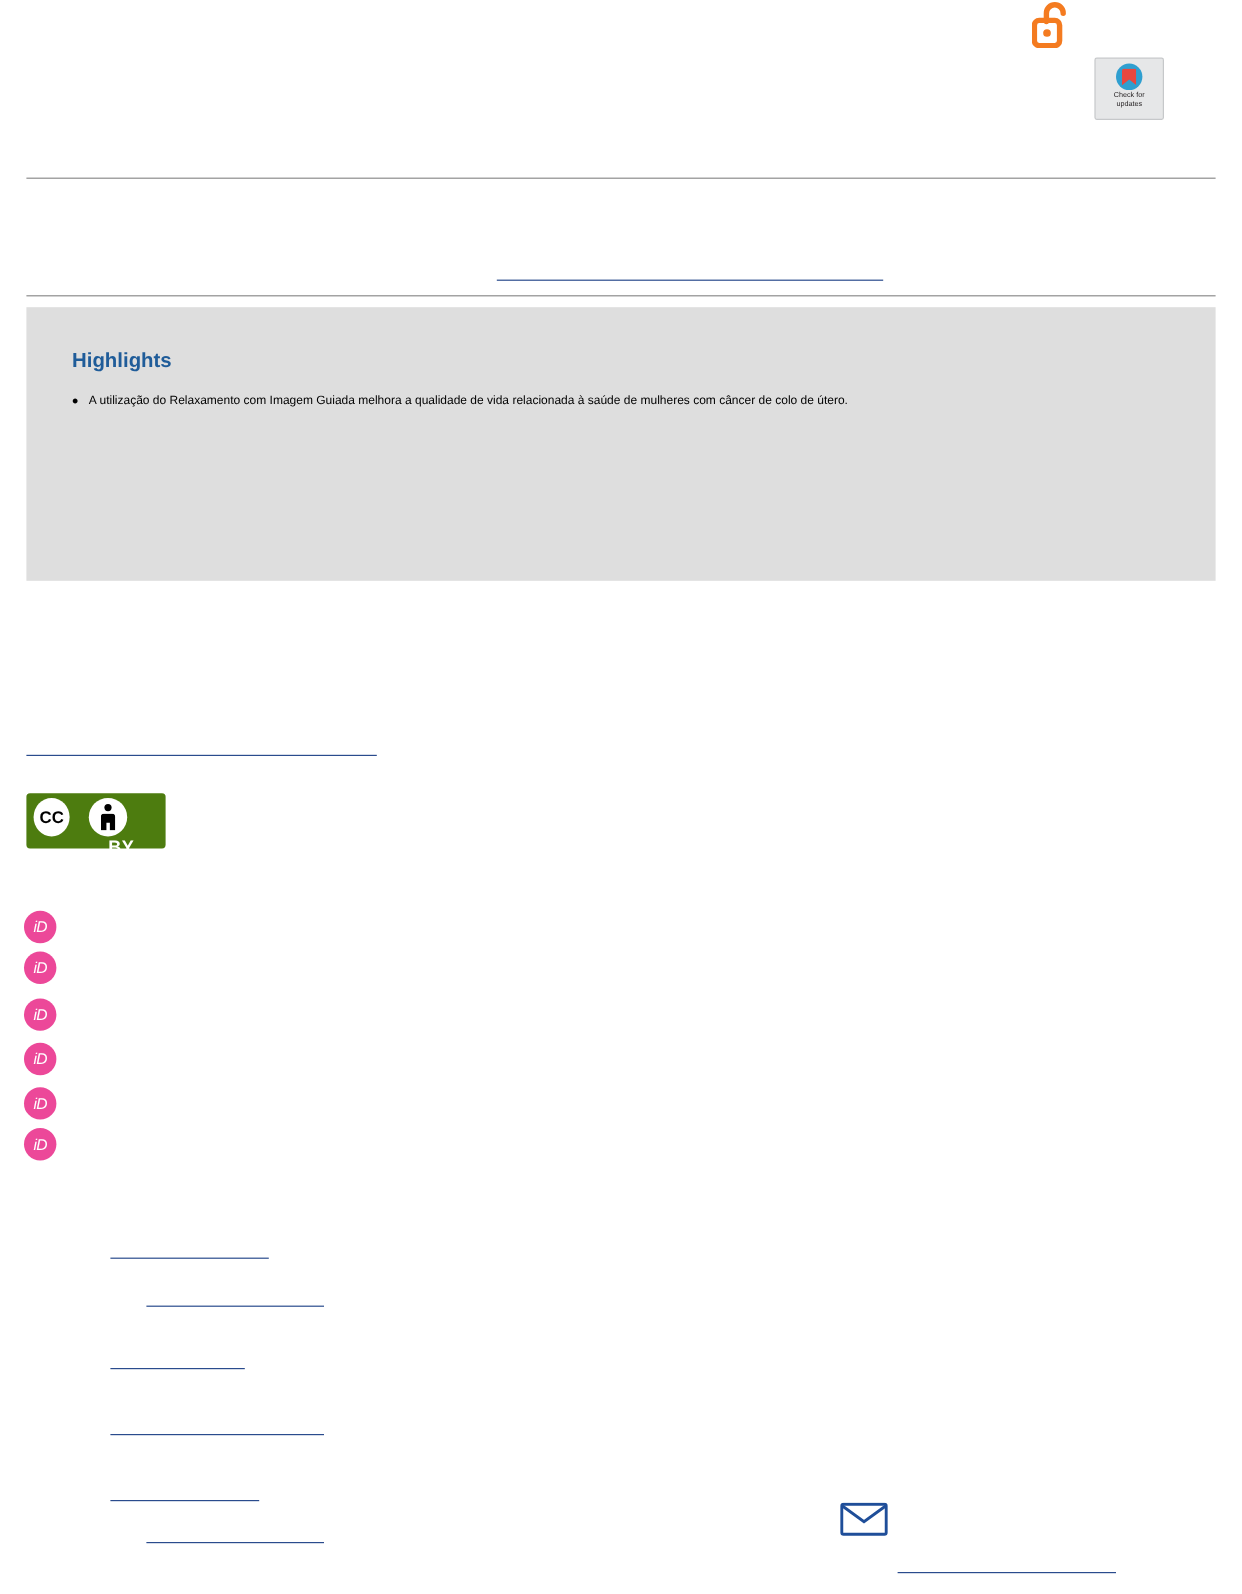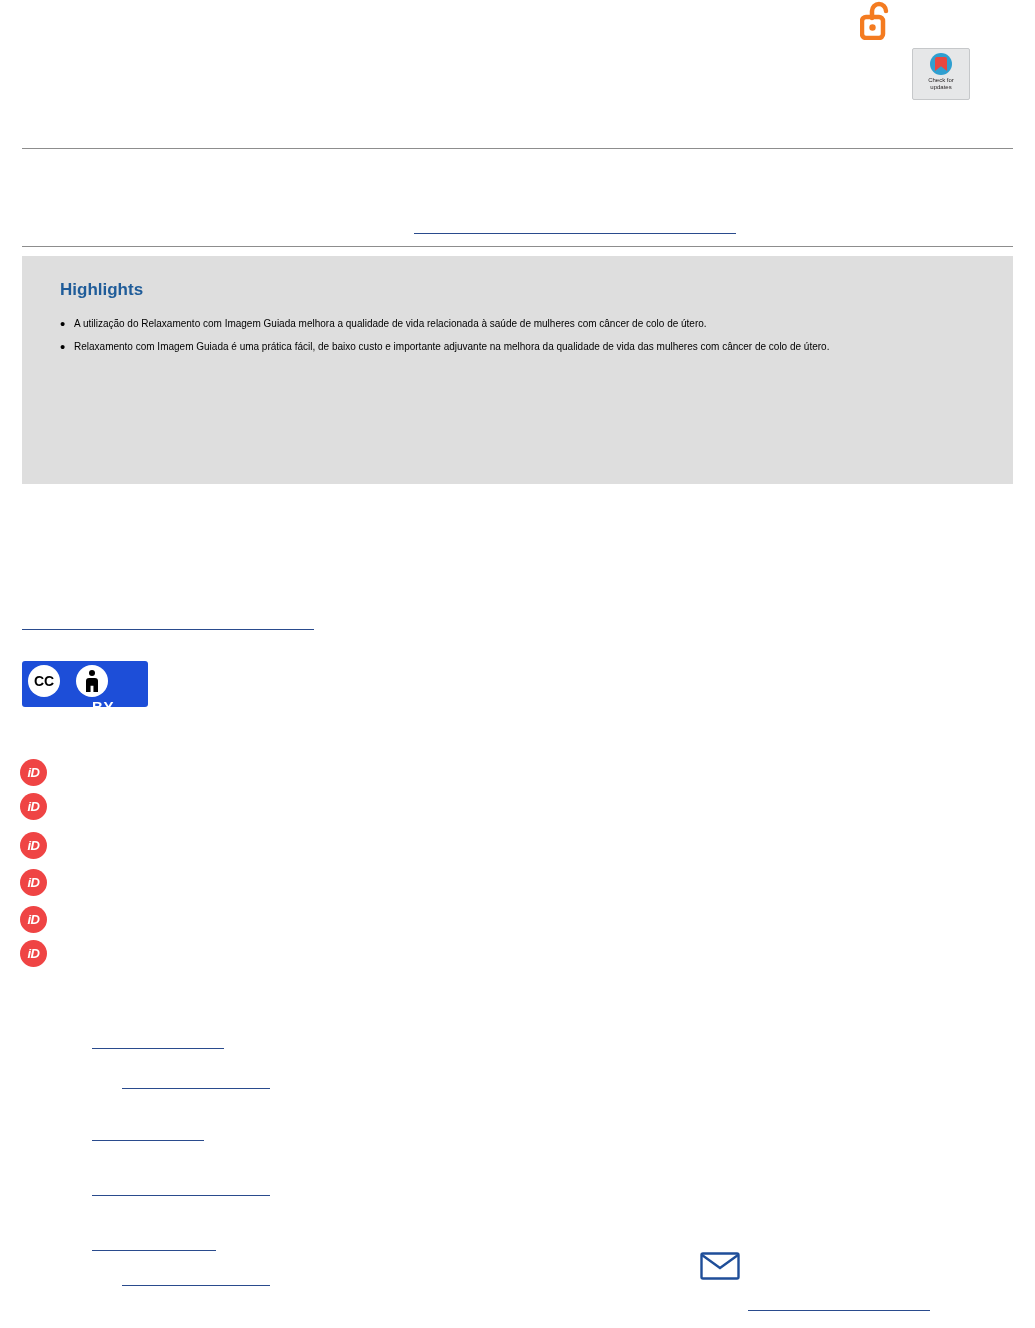--- a/index.html
+++ b/index.html
@@ -97,21 +97,21 @@
 
   
   .highlights {
     position: absolute;
     top: 256px;
     left: 22px;
     width: 991px;
     height: 228px;
     background: #dedede;
     box-sizing: border-box;
-    padding: 24px 30px 0 38px;
+    padding: 35px 30px 0 38px;
   }
   .highlights h2 {
     margin: 0 0 14px 0;
     font-size: 17px;
     font-weight: bold;
     color: #1f5c99;
     font-family: "Liberation Sans", sans-serif;
   }
   .highlights ul {
     margin: 0;
@@ -141,23 +141,23 @@
     border-bottom: 1px solid #2a4b8d;
     height: 12px;
   }
   .link-a { top: 617px; left: 22px; width: 292px; }
 
   
   .cc-badge {
     position: absolute;
     top: 661px;
     left: 22px;
-    width: 126px;
+    width: 116px;
     height: 46px;
-    background: #1d4ed8;
+    background: #4d7c0f;
     border-radius: 3px;
     box-sizing: border-box;
     padding: 4px 6px 0 6px;
     display: flex;
     gap: 8px;
   }
   .cc-circle {
     width: 32px;
     height: 32px;
     border-radius: 50%;
@@ -217,24 +217,24 @@
     font-family: "Liberation Sans", sans-serif;
   }
 
   
   .orcid {
     position: absolute;
     left: 20px;
     width: 27px;
     height: 27px;
     border-radius: 50%;
-    background: #ef4444;
+    background: #ec4899;
     color: #ffffff;
     font-size: 13px;
-    font-weight: bold;
+    font-weight: normal;
     font-style: italic;
     display: flex;
     align-items: center;
     justify-content: center;
     letter-spacing: -0.5px;
     font-family: "Liberation Sans", sans-serif;
   }
 
   
   .fn-link {
@@ -283,21 +283,20 @@
 
 <div class="rule top"></div>
 <div class="rule bottom"></div>
 
 <a class="doi-link" href="#"></a>
 
 <section class="highlights">
   <h2>Highlights</h2>
   <ul>
     <li>A utilização do Relaxamento com Imagem Guiada melhora a qualidade de vida relacionada à saúde de mulheres com câncer de colo de útero.</li>
-    <li>Relaxamento com Imagem Guiada é uma prática fácil, de baixo custo e importante adjuvante na melhora da qualidade de vida das mulheres com câncer de colo de útero.</li>
   </ul>
 </section>
 
 <a class="inline-link link-a" href="#"></a>
 
 <div class="cc-badge">
   <div class="cc-circle">CC</div>
   <div class="cc-by">
     <div class="person"></div>
     <div class="by-label">BY</div>

